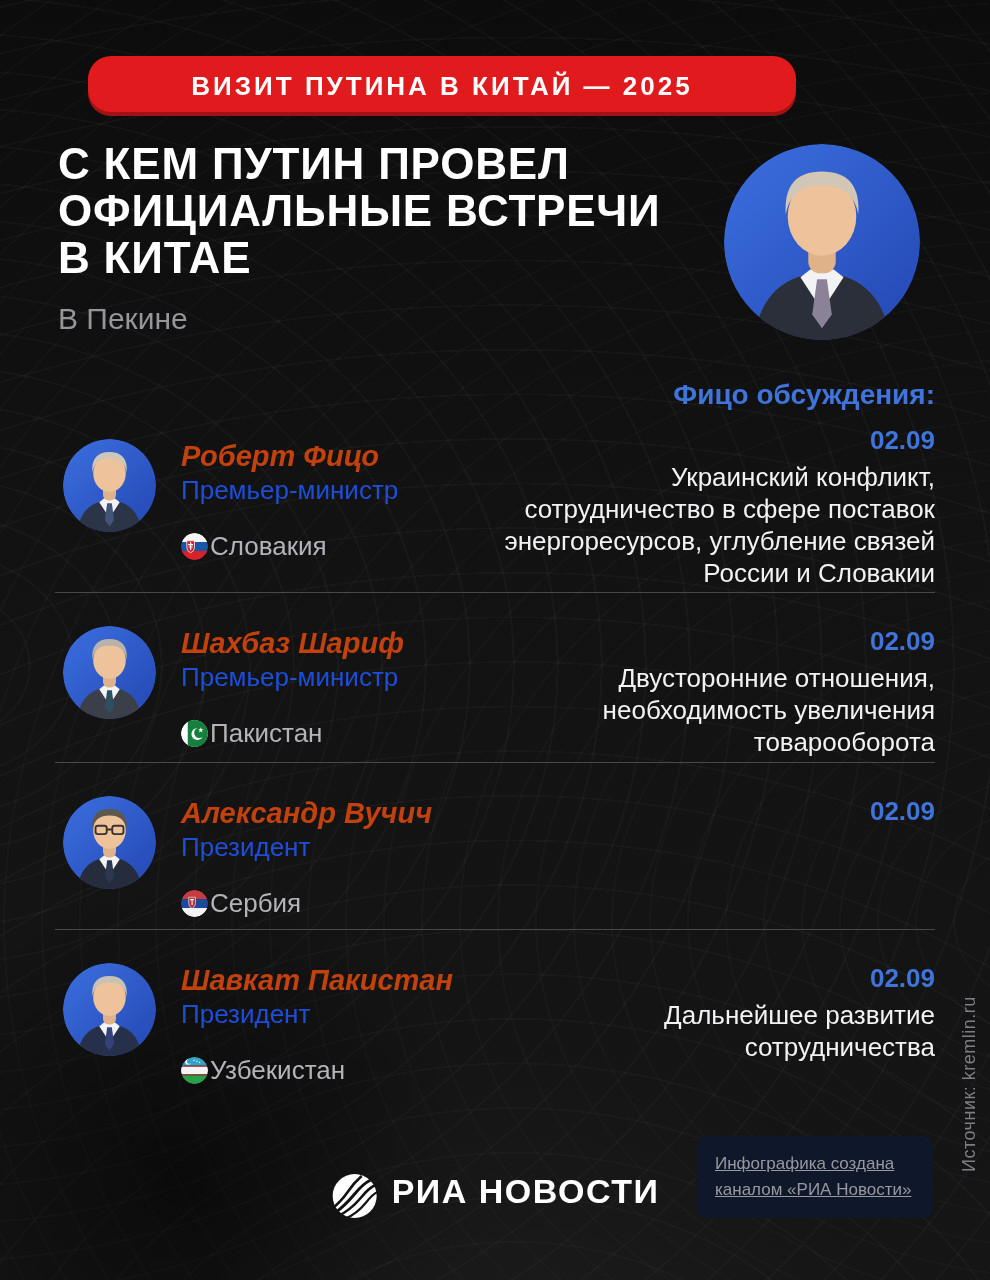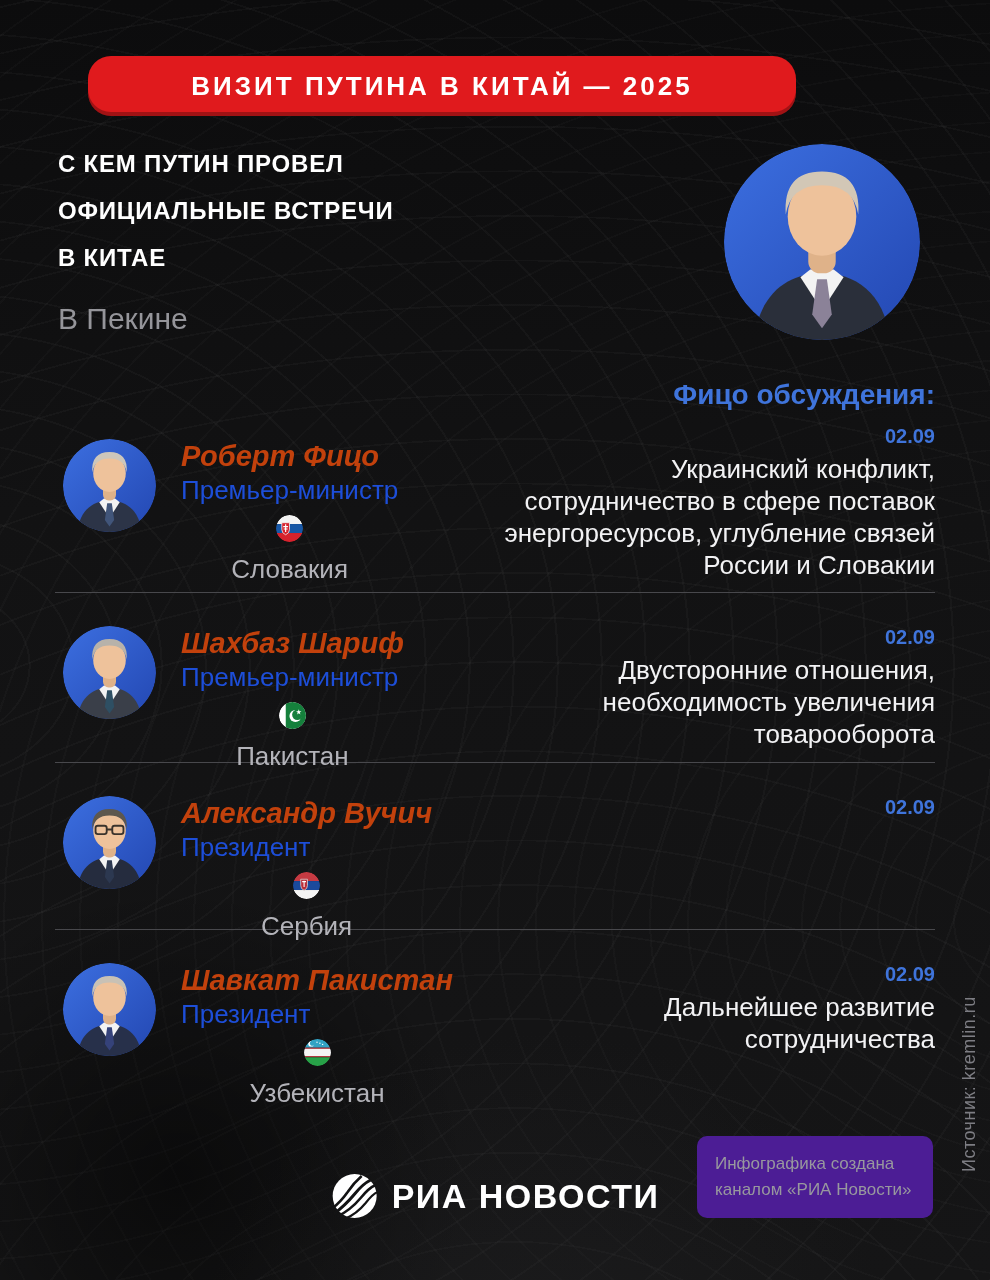--- a/index.html
+++ b/index.html
@@ -17,21 +17,21 @@
   .bg-blob1{background:radial-gradient(circle 420px at 18% 92%,rgba(0,0,0,0.5),transparent 70%);}
   .bg-blob2{background:radial-gradient(circle 500px at 55% 108%,rgba(40,40,42,0.35),transparent 70%);}
 
   
   .badge{
     position:absolute;left:88px;top:56px;width:708px;height:60px;
     border-radius:23px;display:flex;align-items:center;justify-content:center;
     box-shadow:inset 0 -4px 0 rgba(0,0,0,0.28);
   }
   .badge span{color:#fff;font-size:26px;font-weight:700;letter-spacing:3px;}
-  .title{position:absolute;left:58px;top:140px;color:#fff;font-size:24px;font-weight:800;line-height:47px;letter-spacing:0.8px;}
+  .title{position:absolute;left:58px;top:140px;color:#fff;font-size:44px;font-weight:800;line-height:47px;letter-spacing:0.8px;}
   .subtitle{position:absolute;left:58px;top:302px;color:#95959a;font-size:30px;font-weight:400;}
   .hero-photo{position:absolute;left:724px;top:144px;width:196px;height:196px;border-radius:50%;overflow:hidden;}
   .hero-photo svg{width:100%;height:100%;display:block;}
 
   .topics-heading{position:absolute;right:55px;top:379px;font-size:28px;font-weight:700;}
 
   
   .rows{position:absolute;left:55px;right:55px;top:418px;}
   .meeting-row{
     display:flex;justify-content:space-between;align-items:flex-start;
@@ -41,40 +41,40 @@
   .meeting-row:nth-child(1){height:175px;padding-top:7px;}
   .meeting-row:nth-child(2){height:170px;padding-top:33px;}
   .meeting-row:nth-child(3){height:167px;padding-top:33px;}
   .meeting-row:nth-child(4){height:170px;padding-top:33px;border-bottom:none;}
   .meeting-row:nth-child(1) .person{margin-top:14px;}
   .person{display:flex;gap:25px;padding-left:8px;}
   .avatar{width:93px;height:93px;border-radius:50%;overflow:hidden;flex:0 0 auto;}
   .avatar svg{width:100%;height:100%;display:block;}
   .person-name{color:#c2410c;font-size:29px;font-weight:700;line-height:34px;font-style:italic;}
   .person-role{color:#1d4ed8;font-size:26px;font-weight:400;line-height:33px;margin-top:1px;}
-  .person-country{display:flex;align-items:center;gap:12px;margin-top:8px;flex-direction:column;}
+  .person-country{display:flex;align-items:center;gap:2px;margin-top:24px;}
   .flag{width:27px;height:27px;border-radius:50%;overflow:hidden;flex:0 0 auto;}
   .flag svg{width:100%;height:100%;display:block;}
   .country-label{color:#b3b3b9;font-size:26px;}
   .meeting-topic{text-align:right;}
-  .topic-date{font-size:20px;font-weight:700;margin-bottom:5px;}
+  .topic-date{font-size:26px;font-weight:700;margin-bottom:5px;}
   .topic-text{color:#f2f2f4;font-size:26px;line-height:32px;margin-left:auto;}
   .meeting-row:nth-child(1) .topic-text{max-width:460px;}
   .meeting-row:nth-child(2) .topic-text{max-width:420px;}
   .meeting-row:nth-child(3) .topic-text{max-width:470px;}
   .meeting-row:nth-child(4) .topic-text{max-width:310px;}
 
   
-  .footer-logo{position:absolute;left:50%;top:1172px;transform:translateX(-50%);display:flex;align-items:center;gap:13px;}
+  .footer-logo{position:absolute;left:50%;top:1172px;transform:translateX(-50%);display:flex;gap:13px;}
   .globe-icon svg{width:48px;height:48px;display:block;}
   .logo-text{color:#fff;font-size:34px;font-weight:800;letter-spacing:1.5px;white-space:nowrap;}
   .attribution{
     position:absolute;right:57px;top:1136px;width:236px;box-sizing:border-box;
-    background:#4c1d95;border-radius:10px;padding:15px 18px;
-    color:#98989e;font-size:17px;line-height:26px;
+    background:#0f172a;border-radius:10px;padding:15px 18px;
+    color:#98989e;font-size:17px;line-height:26px;text-decoration:underline;
   }
   .source-note{
     position:absolute;right:10px;top:960px;height:212px;
     writing-mode:vertical-rl;transform:rotate(180deg);
     color:#7d7d83;font-size:18px;letter-spacing:0.5px;white-space:nowrap;
   }
 </style>
 </head>
 <body>
 

